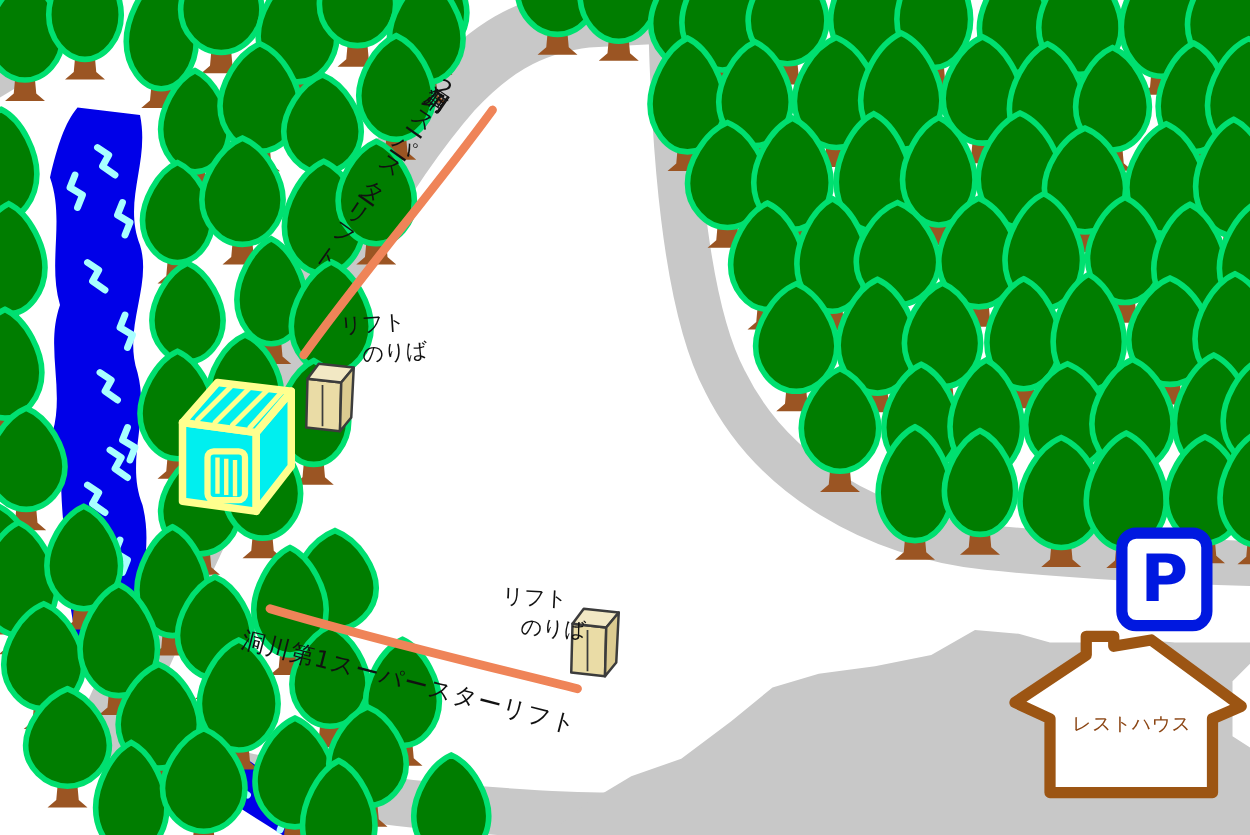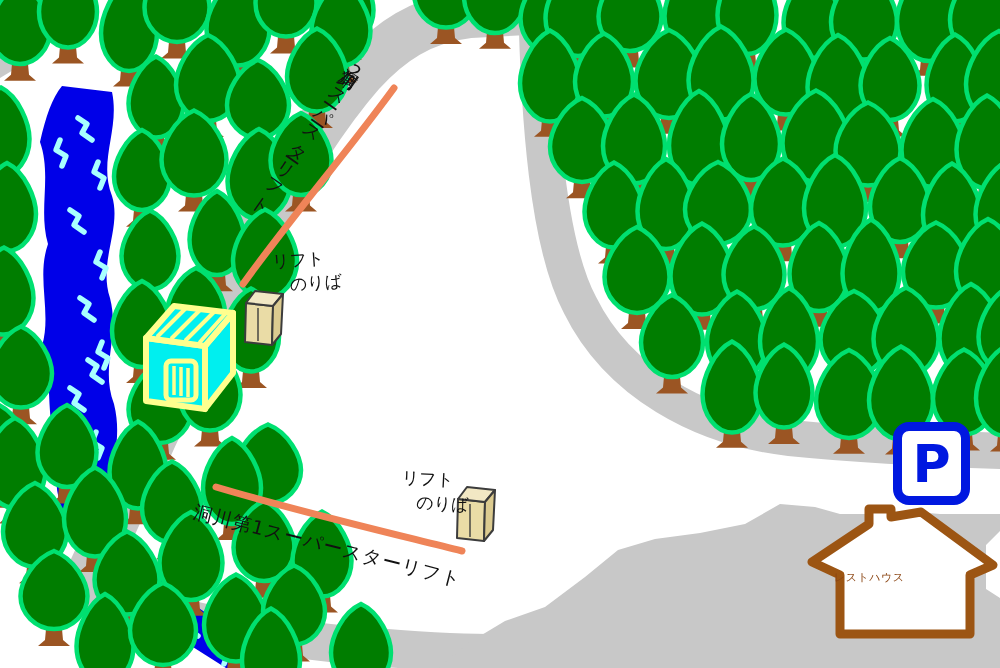--- a/index.html
+++ b/index.html
@@ -19,21 +19,21 @@
   .lift1-label {
     left:197px; top:499px;
     font-size:19px; letter-spacing:1px;
     transform:rotate(14.5deg); transform-origin:left top;
   }
   .board { font-size:17px; line-height:1.4; }
   .board .line2 { display:block; margin-left:16px; }
   .board-1 { left:273px; top:248px; transform:rotate(-4deg); }
   .board-2 { left:401px; top:468px; transform:rotate(3deg); }
   .resthouse-label {
-    left:834px; top:570px; font-size:11px; letter-spacing:0.5px;
+    left:858px; top:570px; font-size:15px; letter-spacing:0.5px;
     color:var(--house_text_brown,#8B4513);
   }
   .p-sign {
     position:absolute; left:893px; top:422px; width:77px; height:83px;
     box-sizing:border-box;
     border:9px solid var(--parking_blue,#0018E0);
     border-radius:16px; background:#fff;
     display:flex; align-items:center; justify-content:center;
     font-size:52px; font-weight:bold; color:var(--parking_blue,#0018E0);
     line-height:1;

